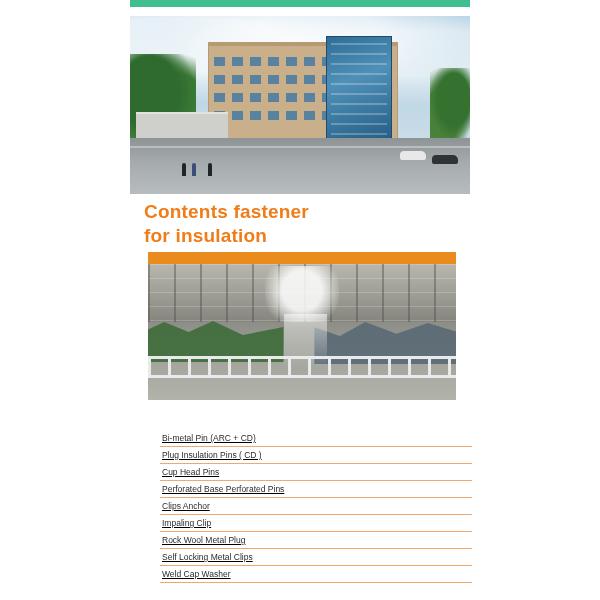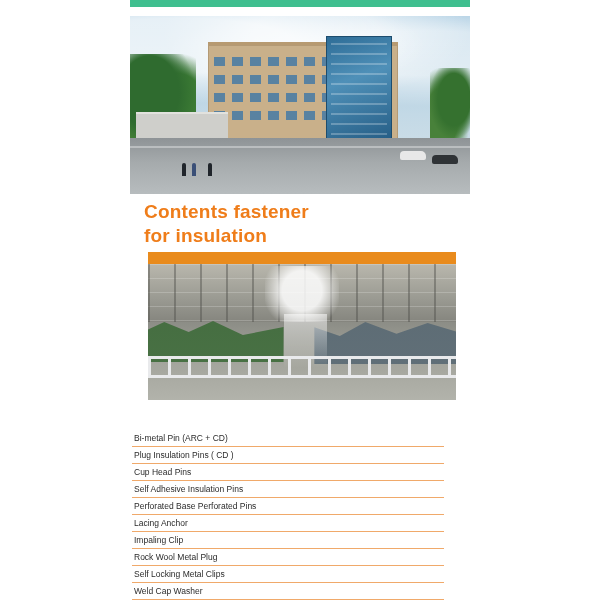--- a/index.html
+++ b/index.html
@@ -217,23 +217,24 @@
   }
   .factory-aisle {
     position: absolute;
     left: 44%; top: 62px; width: 14%; height: 54px;
     background: linear-gradient(rgba(255,255,255,.55), rgba(255,255,255,0));
   }
 
   
   .contents-list {
     position: absolute;
-    left: 132px;
+    left: 160px;
     top: 430px;
     width: 312px;
+    text-decoration: underline;
   }
   .content-row {
     position: relative;
     height: 16px;
     line-height: 16px;
     font-size: 8.5px;
     color: #2b2b2b;
     border-bottom: 1px solid #f0a96a;
     padding-left: 2px;
     white-space: nowrap;
@@ -283,22 +284,21 @@
     <div class="factory-machines-left"></div>
     <div class="factory-machines-right"></div>
     <div class="factory-aisle"></div>
     <div class="factory-rail"></div>
   </div>
 
   <div class="contents-list">
     <div class="content-row">Bi-metal Pin (ARC + CD)</div>
     <div class="content-row">Plug Insulation Pins ( CD )</div>
     <div class="content-row">Cup Head Pins</div>
-    <div class="content-row">Self Adhesive Insulation Pins</div>
     <div class="content-row">Perforated Base Perforated Pins</div>
-    <div class="content-row">Lacing  Anchor</div>
+    <div class="content-row">Clips  Anchor</div>
     <div class="content-row">Impaling  Clip</div>
     <div class="content-row">Rock  Wool  Metal  Plug</div>
     <div class="content-row">Self Locking Metal Clips</div>
     <div class="content-row">Weld Cap Washer</div>
   </div>
 
 </div>
 
 </body></html>

